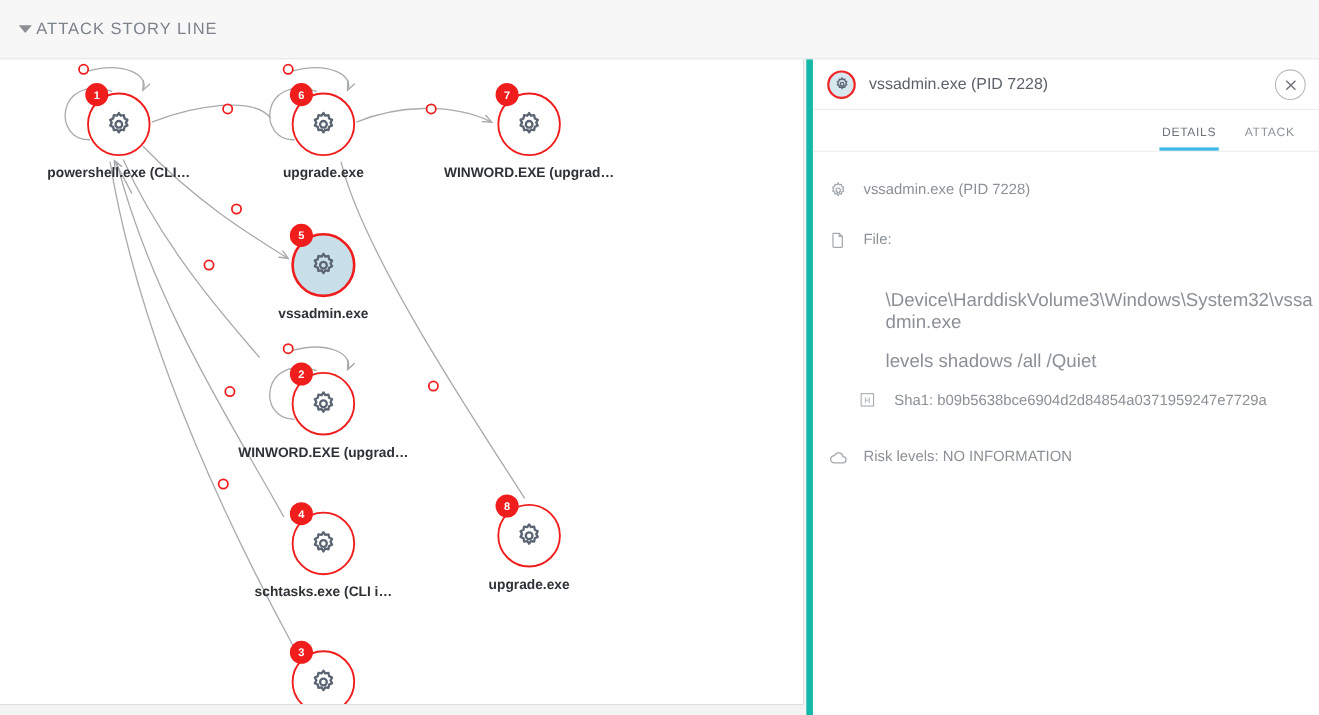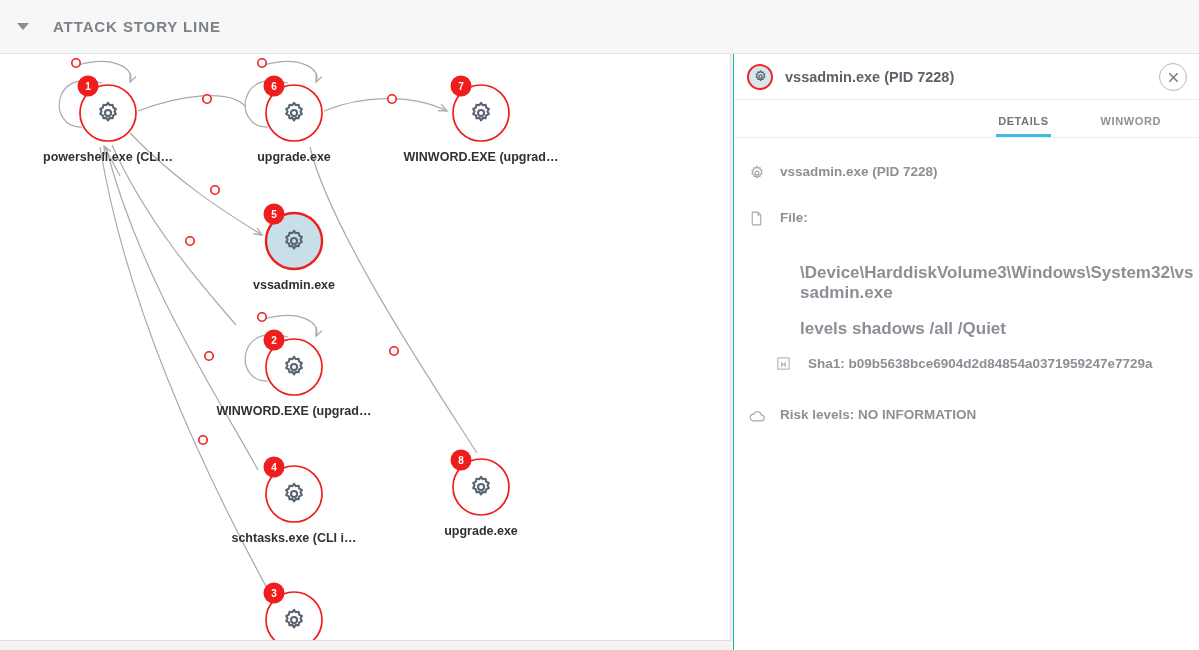--- a/index.html
+++ b/index.html
@@ -28,25 +28,25 @@
     box-sizing: border-box;
   }
   .caret {
     margin-left: 17px;
     width: 0; height: 0;
     border-left: 6px solid transparent;
     border-right: 6px solid transparent;
     border-top: 7px solid #8a8f94;
   }
   .topbar-title {
-    margin-left: 24px;
+    margin-left: 4px;
     font-size: 15px;
     letter-spacing: 0.9px;
     color: #7b8289;
-    font-weight: 700;
+    font-weight: 400;
   }
 
   
   .graph-panel {
     position: absolute;
     left: 0; top: 54px;
     width: 731px; height: 587px;
     background: #ffffff;
     border-right: 1px solid #e0e0e0;
     border-bottom: 1px solid #e0e0e0;
@@ -55,22 +55,21 @@
   }
   .graph-svg { position: absolute; left: 0; top: 0; }
 
   
   .details-panel {
     position: absolute;
     left: 733px; top: 54px;
     width: 466px; height: 596px;
     background: #ffffff;
     box-sizing: border-box;
-    border-left: 1px solid #14b8a6;
-    font-weight: bold;
+    border-left: 6px solid #14b8a6;
   }
   .dp-header {
     position: relative;
     height: 45px;
     border-bottom: 1px solid #ededed;
     display: flex;
     align-items: center;
   }
   .dp-header-icon {
     margin-left: 13px;
@@ -95,23 +94,22 @@
     display: flex; align-items: center; justify-content: center;
     cursor: pointer;
     background: #fff;
   }
   .dp-tabs {
     height: 38px;
     border-bottom: 1px solid #ededed;
     display: flex;
     align-items: flex-end;
     justify-content: flex-end;
-    padding-right: 36px;
-    box-sizing: border-box;
-    gap: 26px;
+    padding-right: 20px;
+    box-sizing: border-box;
   }
   .dp-tab {
     font-size: 11px;
     letter-spacing: 0.6px;
     color: #8d9298;
     padding: 0 2px 7px 2px;
     margin-left: 22px;
     cursor: pointer;
     border-bottom: 3px solid transparent;
   }
@@ -309,21 +307,21 @@
       <div class="dp-close">
         <svg width="13" height="13" viewBox="0 0 14 14" stroke="#6e7277" stroke-width="1.4">
           <line x1="2.5" y1="2.5" x2="11.5" y2="11.5"></line>
           <line x1="11.5" y1="2.5" x2="2.5" y2="11.5"></line>
         </svg>
       </div>
     </div>
 
     <div class="dp-tabs">
       <div class="dp-tab active">DETAILS</div>
-      <div class="dp-tab">WINWORD</div>
+      <div class="dp-tab">ATTACK</div>
     </div>
 
     <div class="dp-body">
 
 
       <div class="gap-sm"></div>
 
       <div class="row">
         <span class="ico">
           <svg width="18" height="18" viewBox="0 0 24 24" fill="none" stroke="#a4a9ae" stroke-width="1.6">

